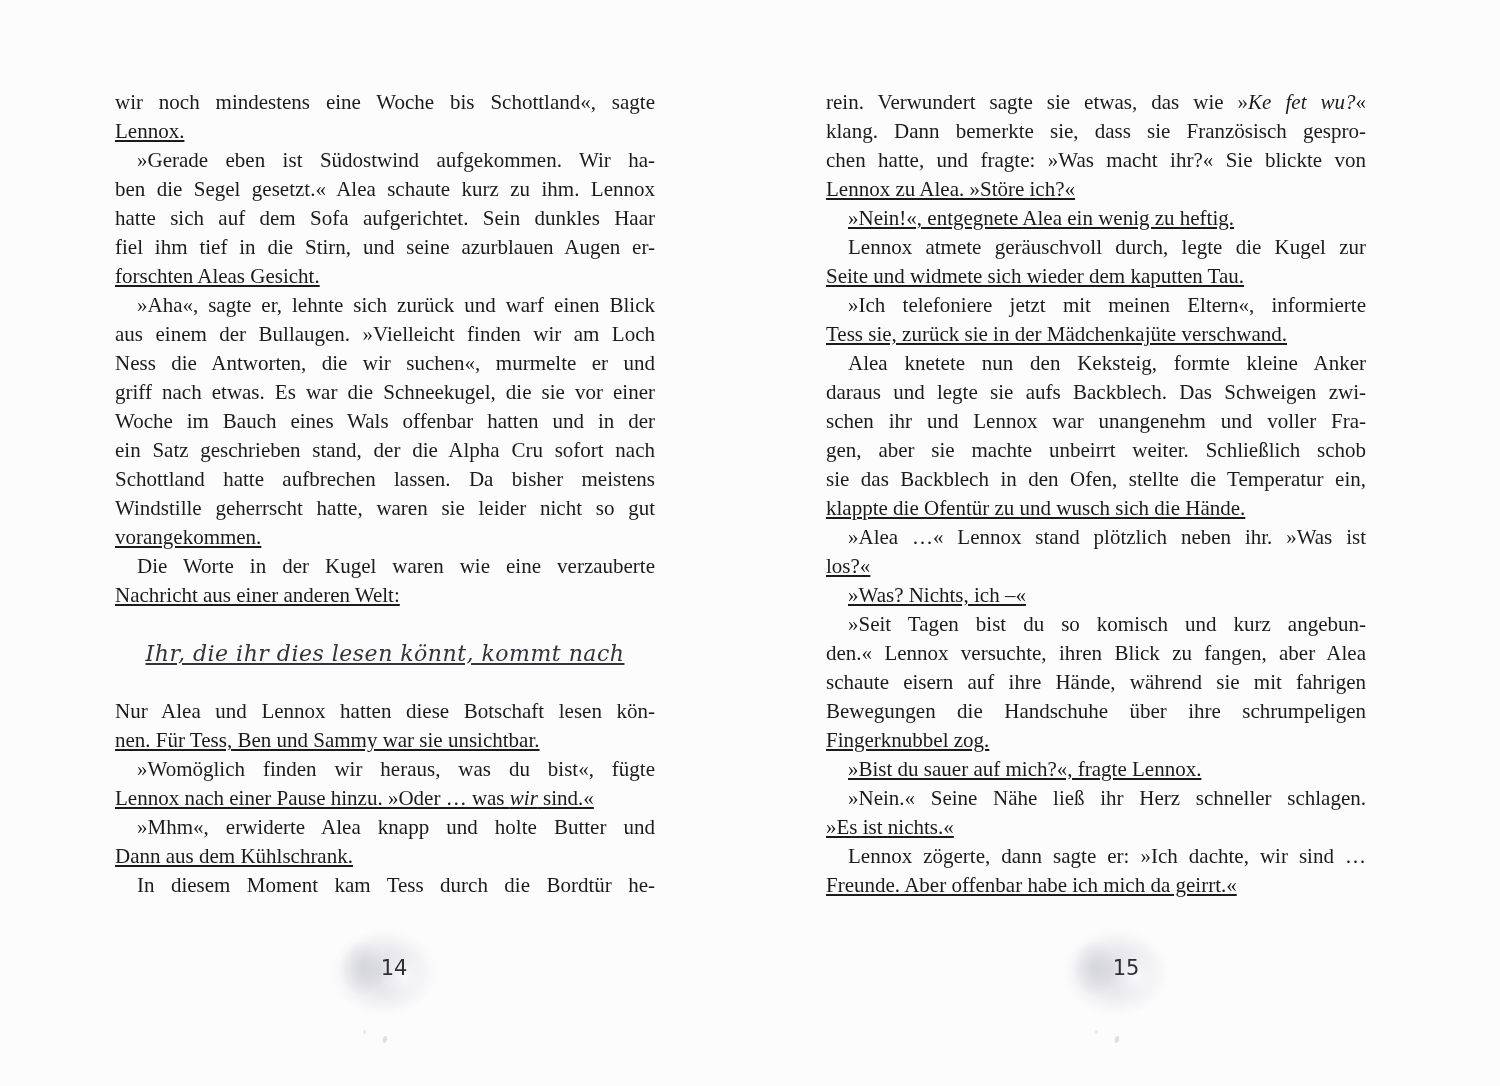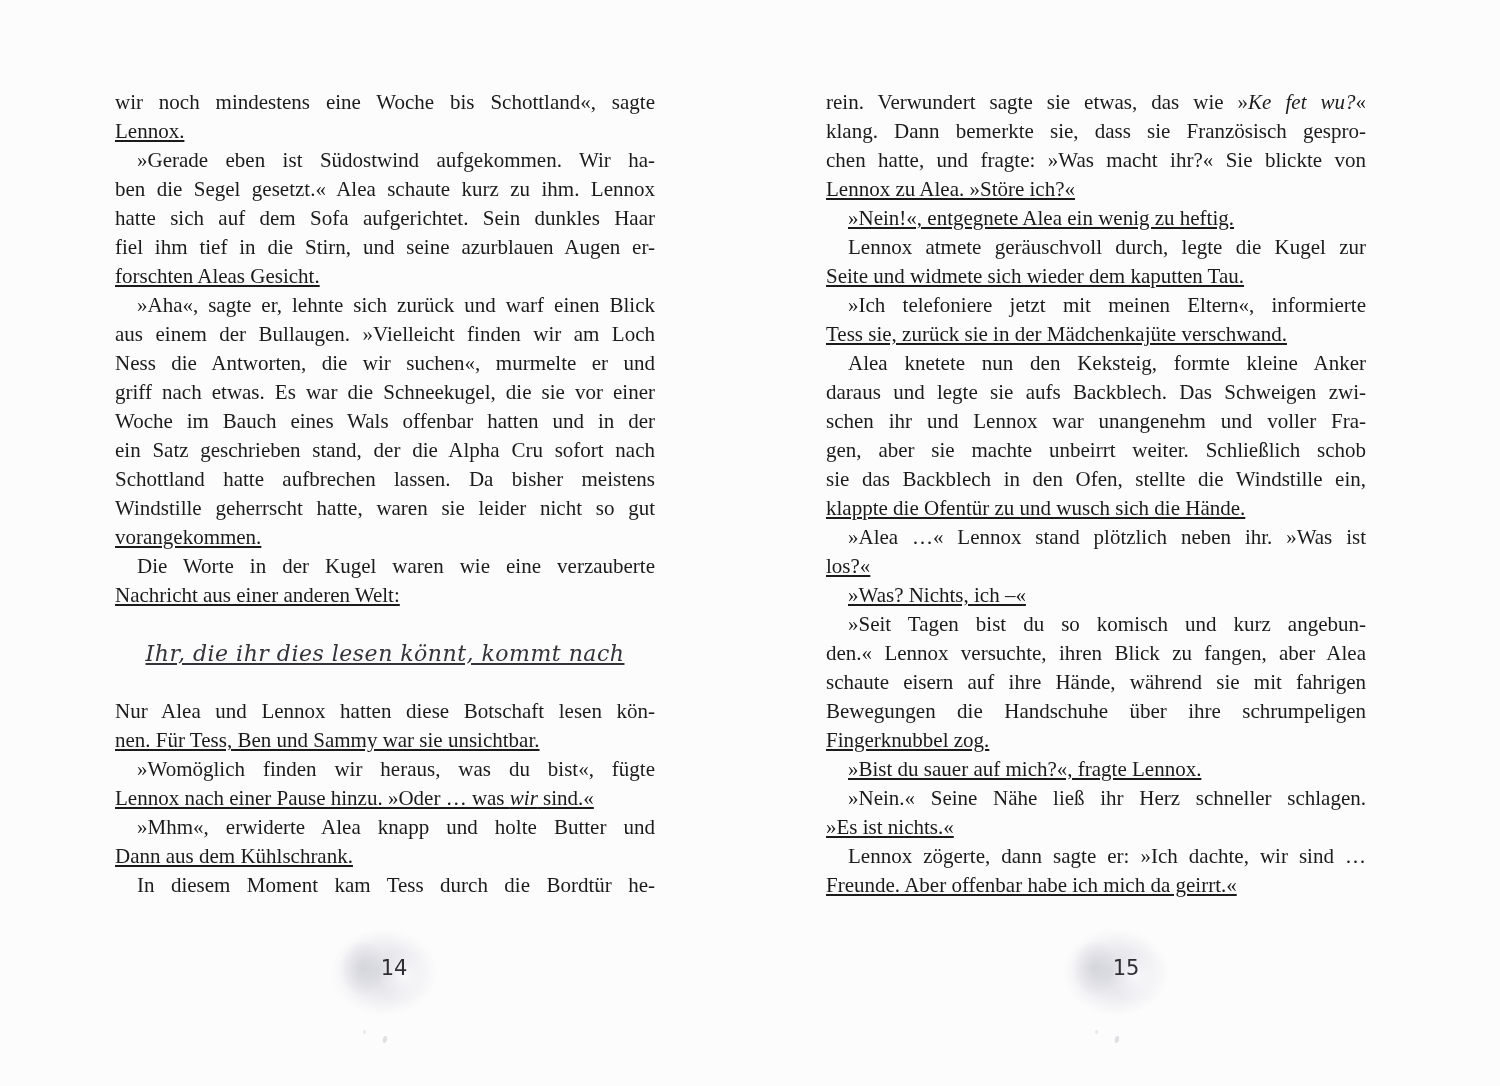--- a/index.html
+++ b/index.html
@@ -156,21 +156,21 @@
       </div>
       <div class="para">
         <div class="line indent">»Ich telefoniere jetzt mit meinen Eltern«, informierte</div>
         <div class="line last">Tess sie, zurück sie in der Mädchenkajüte verschwand.</div>
       </div>
       <div class="para">
         <div class="line indent">Alea knetete nun den Keksteig, formte kleine Anker</div>
         <div class="line">daraus und legte sie aufs Backblech. Das Schweigen zwi-</div>
         <div class="line">schen ihr und Lennox war unangenehm und voller Fra-</div>
         <div class="line">gen, aber sie machte unbeirrt weiter. Schließlich schob</div>
-        <div class="line">sie das Backblech in den Ofen, stellte die Windstille ein,</div>
+        <div class="line">sie das Backblech in den Ofen, stellte die Temperatur ein,</div>
         <div class="line last">klappte die Ofentür zu und wusch sich die Hände.</div>
       </div>
       <div class="para">
         <div class="line indent">»Alea …« Lennox stand plötzlich neben ihr. »Was ist</div>
         <div class="line last">los?«</div>
       </div>
       <div class="para">
         <div class="line last indent">»Was? Nichts, ich –«</div>
       </div>
       <div class="para">

